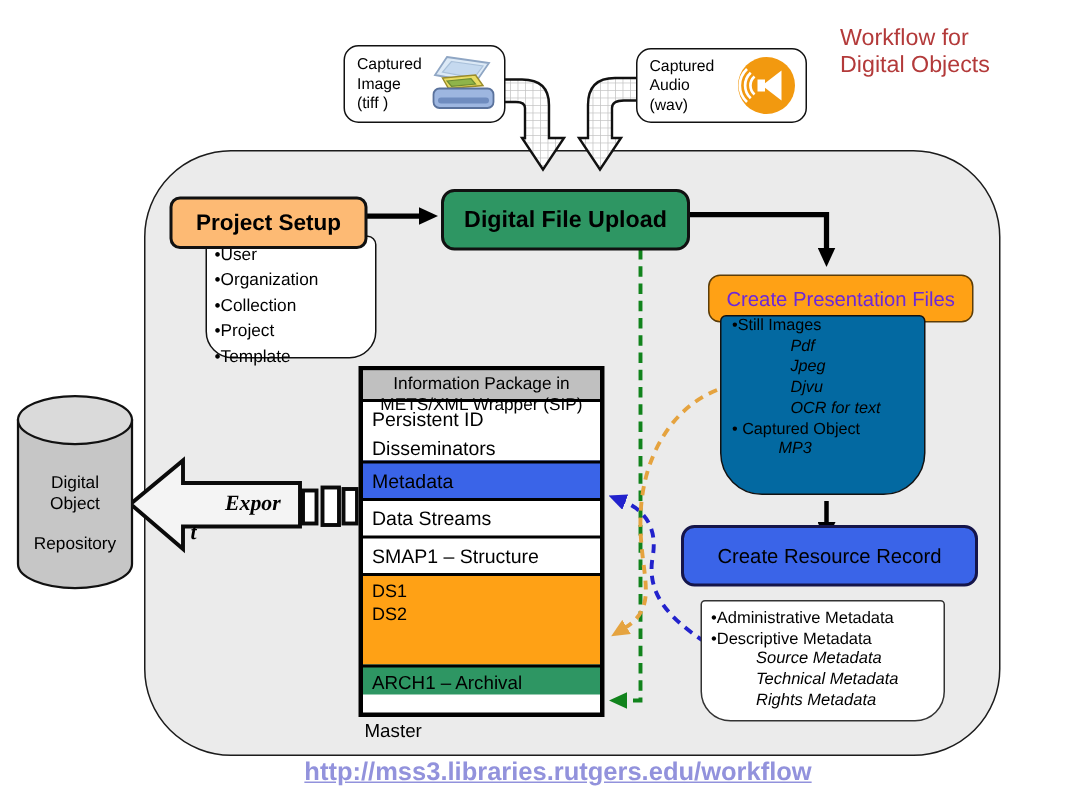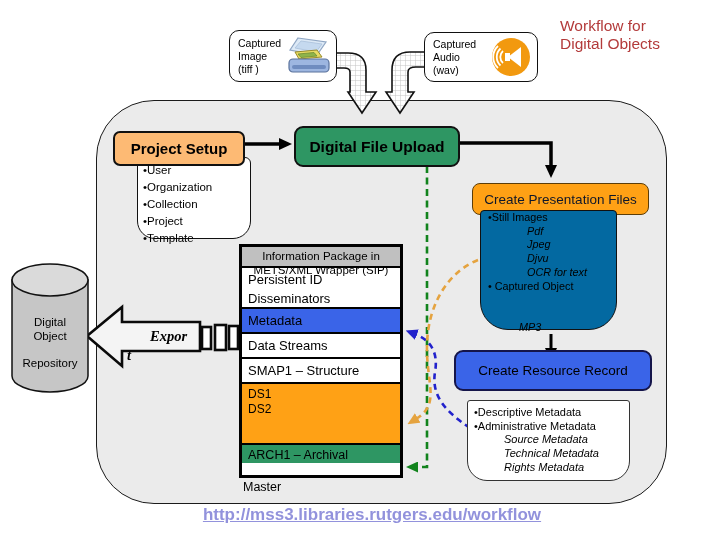--- a/index.html
+++ b/index.html
@@ -22,26 +22,26 @@
   
   #setup-list{left:116px;top:157px;width:114px;height:82px;background:#fff;border:1.6px solid #111;
     border-radius:6px 6px 18px 18px;font-size:11.5px;line-height:17px;padding:4px 0 0 5px;box-sizing:border-box;margin-left:21px;}
   #project-setup{left:113px;top:131px;width:128px;height:31px;background:#fdba74;border:2px solid #111;
     border-radius:7px;display:flex;align-items:center;justify-content:center;font-weight:bold;font-size:15px;}
   
   #upload-box{left:294px;top:126px;width:162px;height:37px;background:#2E9663;border:2px solid #111;
     border-radius:9px;display:flex;align-items:center;justify-content:center;font-weight:bold;font-size:15.5px;}
   
   #presentation-box{left:472px;top:183px;width:175px;height:30px;background:#FFA115;border:1.6px solid #5c3d08;
-    border-radius:8px;display:flex;align-items:center;justify-content:center;font-size:13.5px;color:#0f172a;}
+    border-radius:8px;display:flex;align-items:center;justify-content:center;font-size:13.5px;color:#6d28d9;}
   #presentation-list{left:480px;top:210px;width:137px;height:120px;background:#0369a1;border:1.6px solid #111;
     border-radius:4px 4px 28px 28px;font-size:10.8px;line-height:13.7px;padding-top:0;box-sizing:border-box;}
   .pres-item{padding-left:7px;}
   .pres-item.it{font-style:italic;padding-left:46px;}
-  .pres-item.it2{font-style:italic;padding-left:38px;margin-top:28px;}
+  .pres-item.it2{font-style:italic;padding-left:38px;}
   
   #sip-stack{left:239px;top:244px;width:164px;height:234px;border:3px solid #000;box-sizing:border-box;background:#fff;}
   .seg{box-sizing:border-box;border-top:2px solid #000;background:#fff;font-size:13px;padding-left:6px;}
   .seg.first{border-top:none;}
   #seg-header{height:19px;background:#C0C0C0;font-size:11.5px;line-height:14px;text-align:center;padding:2px 0 0 0;}
   #seg-pid{height:41px;line-height:19px;padding-top:2px;}
   #seg-meta{height:25px;background:#3A64E8;display:flex;align-items:center;}
   #seg-ds{height:25px;display:flex;align-items:center;}
   #seg-smap{height:25px;display:flex;align-items:center;}
   #seg-ds12{height:61px;background:#FFA115;font-size:12px;line-height:15px;padding-top:3px;}
@@ -189,22 +189,22 @@
     <div class="seg" id="seg-ds12">
       <div>DS1</div>
       <div>DS2</div>
     </div>
     <div class="seg" id="seg-arch">ARCH1 – Archival</div>
   </div>
   <div class="abs" id="arch-master">Master</div>
 
   <div class="abs" id="resource-record">Create Resource Record</div>
   <div class="abs" id="resource-list">
+    <div class="rr-item">•Administrative Metadata</div>
     <div class="rr-item">•Descriptive Metadata</div>
-    <div class="rr-item">•Administrative Metadata</div>
     <div class="rr-item it">Source Metadata</div>
     <div class="rr-item it">Technical Metadata</div>
     <div class="rr-item it">Rights Metadata</div>
   </div>
 
   <div class="abs" id="repo-label-top">Digital Object</div>
   <div class="abs" id="repo-label-bottom">Repository</div>
 
   <div class="abs export-label" id="export-l1">Expor</div>
   <div class="abs export-label" id="export-l2">t</div>

